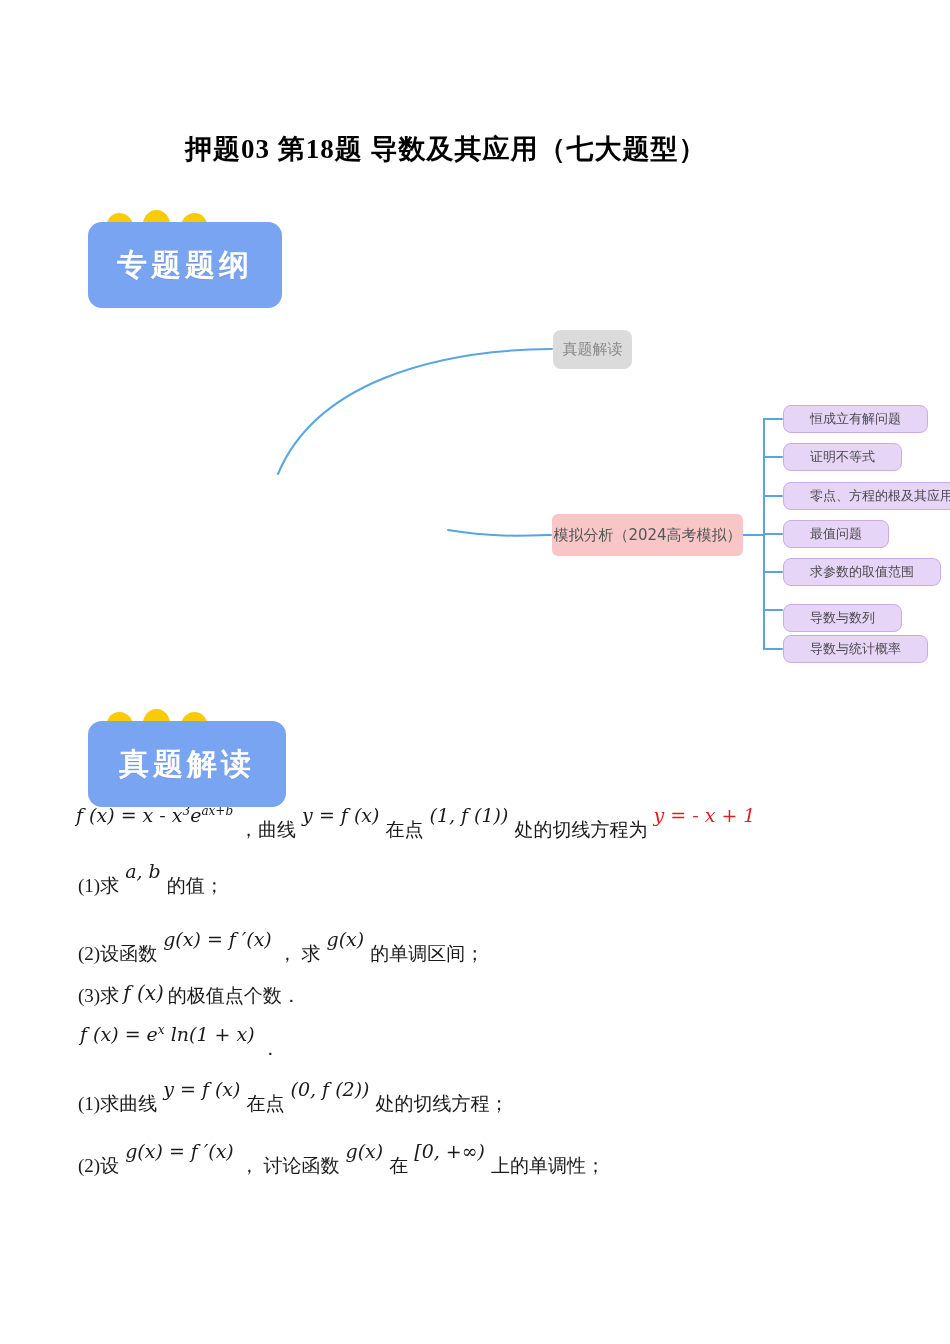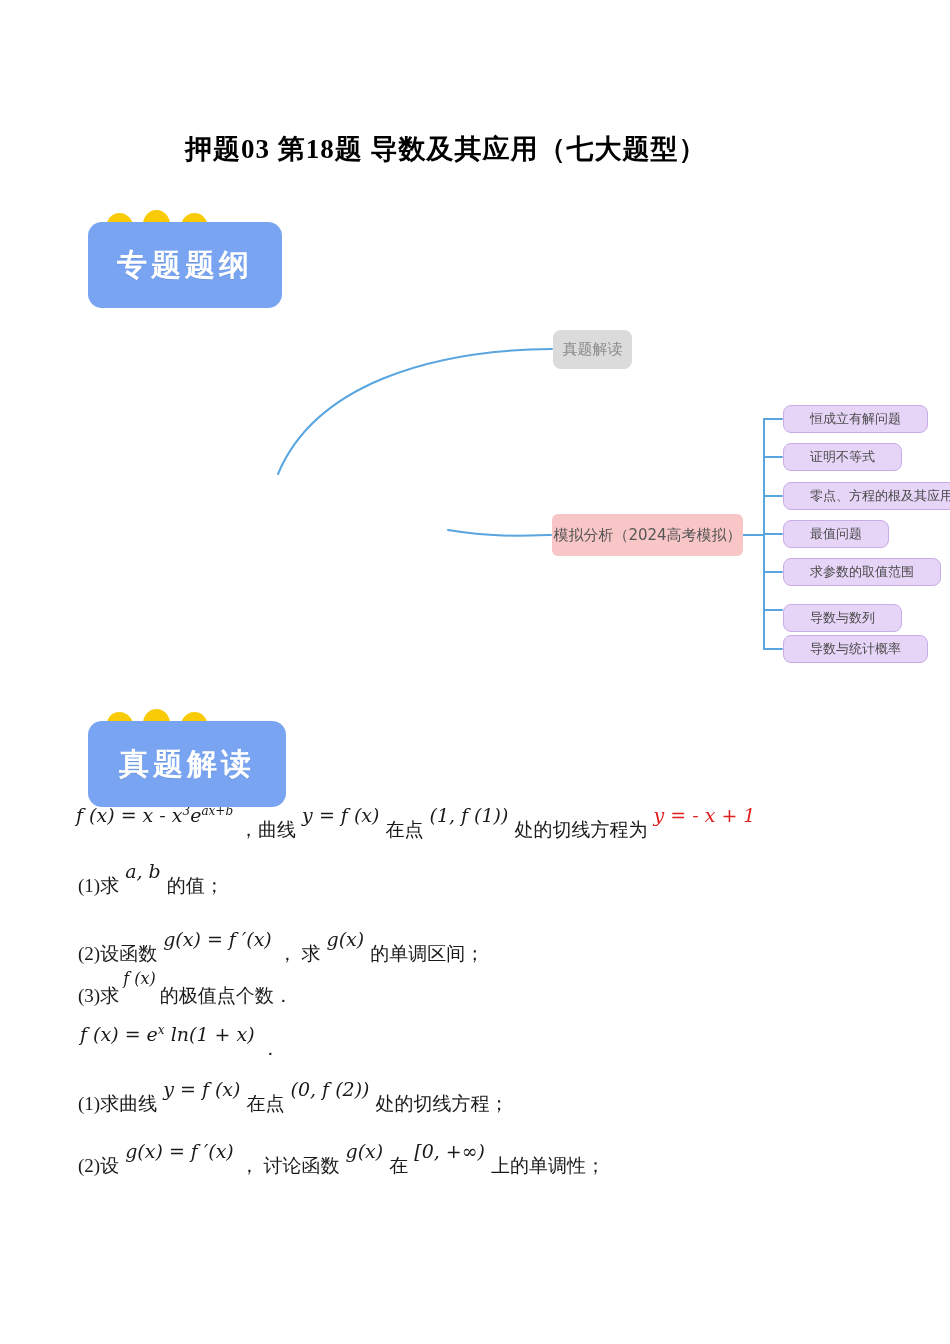--- a/index.html
+++ b/index.html
@@ -79,21 +79,21 @@
     font-size:19px;font-family:"Liberation Serif","DejaVu Serif",serif;
     line-height:1.15;
   }
   .pline .math{
     font-size:19px;font-style:italic;margin:4px 6px;
     font-family:"DejaVu Serif","Liberation Serif",serif;
     position:relative;top:-11px;line-height:1.05;
   }
   .pline .math sup{font-size:12px;font-style:italic;line-height:0;}
   .pline .math.red{color:var(--formula_red);}
-  .pline .math.sm{font-size:16px;top:-3px;margin:16px 4px;}
+  .pline .math.sm{font-size:20px;top:-3px;margin:0 4px;}
 </style>
 </head>
 <body>
 
 <div class="page">
 
   <div class="page-title">押题03 第18题 导数及其应用（七大题型）</div>
 
   <div class="badge" style="left:88px;top:222px;width:194px;">
     <span class="dot d1"></span>

